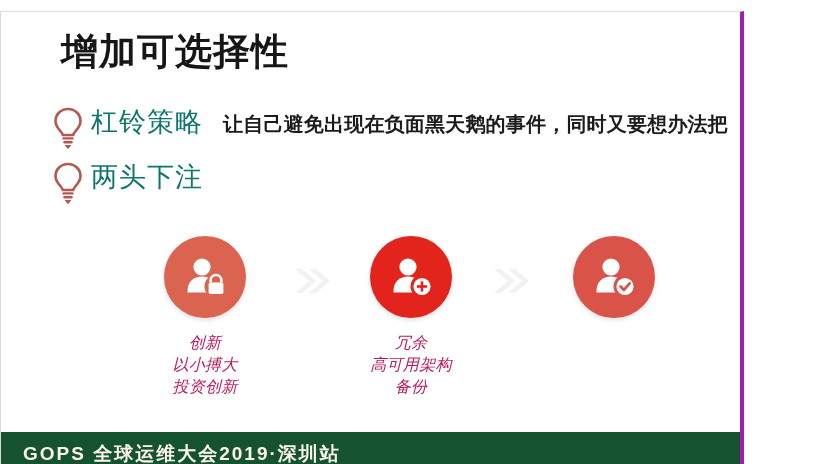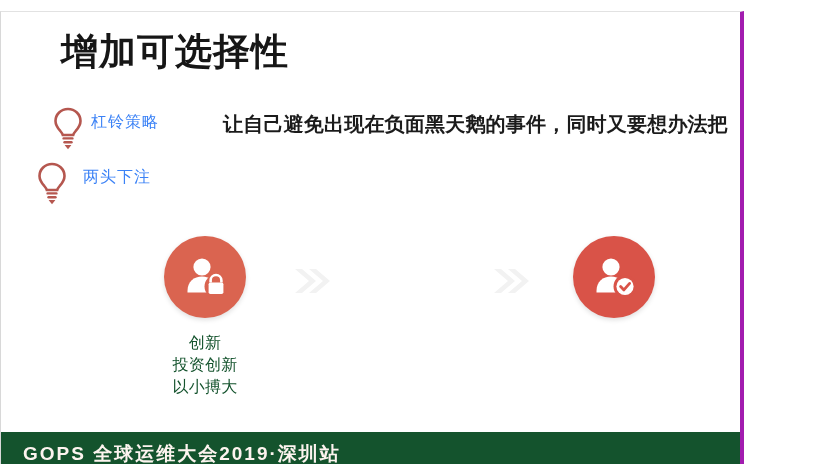--- a/index.html
+++ b/index.html
@@ -39,34 +39,34 @@
     white-space: nowrap;
   }
 
   
   .bullet-row {
     position: absolute;
     display: flex;
     align-items: flex-start;
   }
   .bullet-row.b1 { left: 50px; top: 93px; }
-  .bullet-row.b2 { left: 34px; top: 148px; gap: 8px; }
+  .bullet-row.b2 { left: 50px; top: 148px; }
 
   .bulb-icon {
     width: 34px;
     height: 46px;
     flex: 0 0 34px;
     position: relative;
     margin-right: 6px;
   }
   .bulb-icon svg { display: block; }
 
   .bullet-label {
-    font-size: 16px;
-    color: #3b82f6;
+    font-size: 27px;
+    color: #0f766e;
     line-height: 34px;
     letter-spacing: 1px;
     white-space: nowrap;
   }
 
   .body-text {
     position: absolute;
     left: 222px;
     top: 98px;
     width: 520px;
@@ -106,22 +106,23 @@
   }
   .circle.c1 { background: #da6450; }
   .circle.c2 { background: #e2241c; }
   .circle.c3 { background: #d95348; }
   .circle svg { display: block; }
 
   .node-label {
     margin-top: 14px;
     font-size: 16px;
     line-height: 22px;
-    color: #14532d;
+    color: #be185d;
     letter-spacing: 0.3px;
+    font-style: italic;
   }
   .node-label .line { display: block; }
 
   .chevron {
     position: absolute;
     top: 30px;
     width: 46px;
     height: 30px;
   }
   .chevron.a1 { left: 288px; }
@@ -192,32 +193,51 @@
             <circle cx="23" cy="16" r="8.6" fill="#ffffff"></circle>
             <path d="M8.5 40 C8.5 30.6 15 25.6 23 25.6 C31 25.6 37.5 30.6 37.5 40 L37.5 41.5 L8.5 41.5 Z" fill="#ffffff"></path>
             <circle cx="37" cy="35.5" r="11.5" fill="#da6450"></circle>
             <path d="M31.6 31.6 L31.6 29.4 A5.4 5.4 0 0 1 42.4 29.4 L42.4 31.6" fill="none" stroke="#ffffff" stroke-width="2.6"></path>
             <rect x="29.6" y="31.4" width="14.8" height="11.6" rx="1.8" fill="#ffffff"></rect>
           </svg>
         </span>
       </div>
       <div class="node-label">
         <span class="line">创新</span>
+        <span class="line">以小搏大</span>
         <span class="line">投资创新</span>
-        <span class="line">以小搏大</span>
       </div>
     </div>
 
     <span class="chevron a1">
       <svg width="46" height="30" viewBox="0 0 46 30" aria-hidden="true">
         <path d="M6 3 L20 15 L6 27 L13 27 L27 15 L13 3 Z" fill="#f2f2f2"></path>
         <path d="M20 3 L34 15 L20 27 L27 27 L41 15 L27 3 Z" fill="#f2f2f2"></path>
       </svg>
     </span>
 
+    <div class="node n2">
+      <div class="circle c2">
+        <span>
+          <svg width="52" height="52" viewBox="0 0 52 52" aria-hidden="true">
+            <circle cx="23" cy="16" r="8.6" fill="#ffffff"></circle>
+            <path d="M8.5 40 C8.5 30.6 15 25.6 23 25.6 C31 25.6 37.5 30.6 37.5 40 L37.5 41.5 L8.5 41.5 Z" fill="#ffffff"></path>
+            <circle cx="37" cy="35.5" r="11.5" fill="#e2241c"></circle>
+            <circle cx="37" cy="35.5" r="8.6" fill="#ffffff"></circle>
+            <rect x="35.7" y="30.4" width="2.6" height="10.2" fill="#e2241c"></rect>
+            <rect x="31.9" y="34.2" width="10.2" height="2.6" fill="#e2241c"></rect>
+          </svg>
+        </span>
+      </div>
+      <div class="node-label">
+        <span class="line">冗余</span>
+        <span class="line">高可用架构</span>
+        <span class="line">备份</span>
+      </div>
+    </div>
 
     <span class="chevron a2">
       <svg width="46" height="30" viewBox="0 0 46 30" aria-hidden="true">
         <path d="M6 3 L20 15 L6 27 L13 27 L27 15 L13 3 Z" fill="#f2f2f2"></path>
         <path d="M20 3 L34 15 L20 27 L27 27 L41 15 L27 3 Z" fill="#f2f2f2"></path>
       </svg>
     </span>
 
     <div class="node n3">
       <div class="circle c3">

